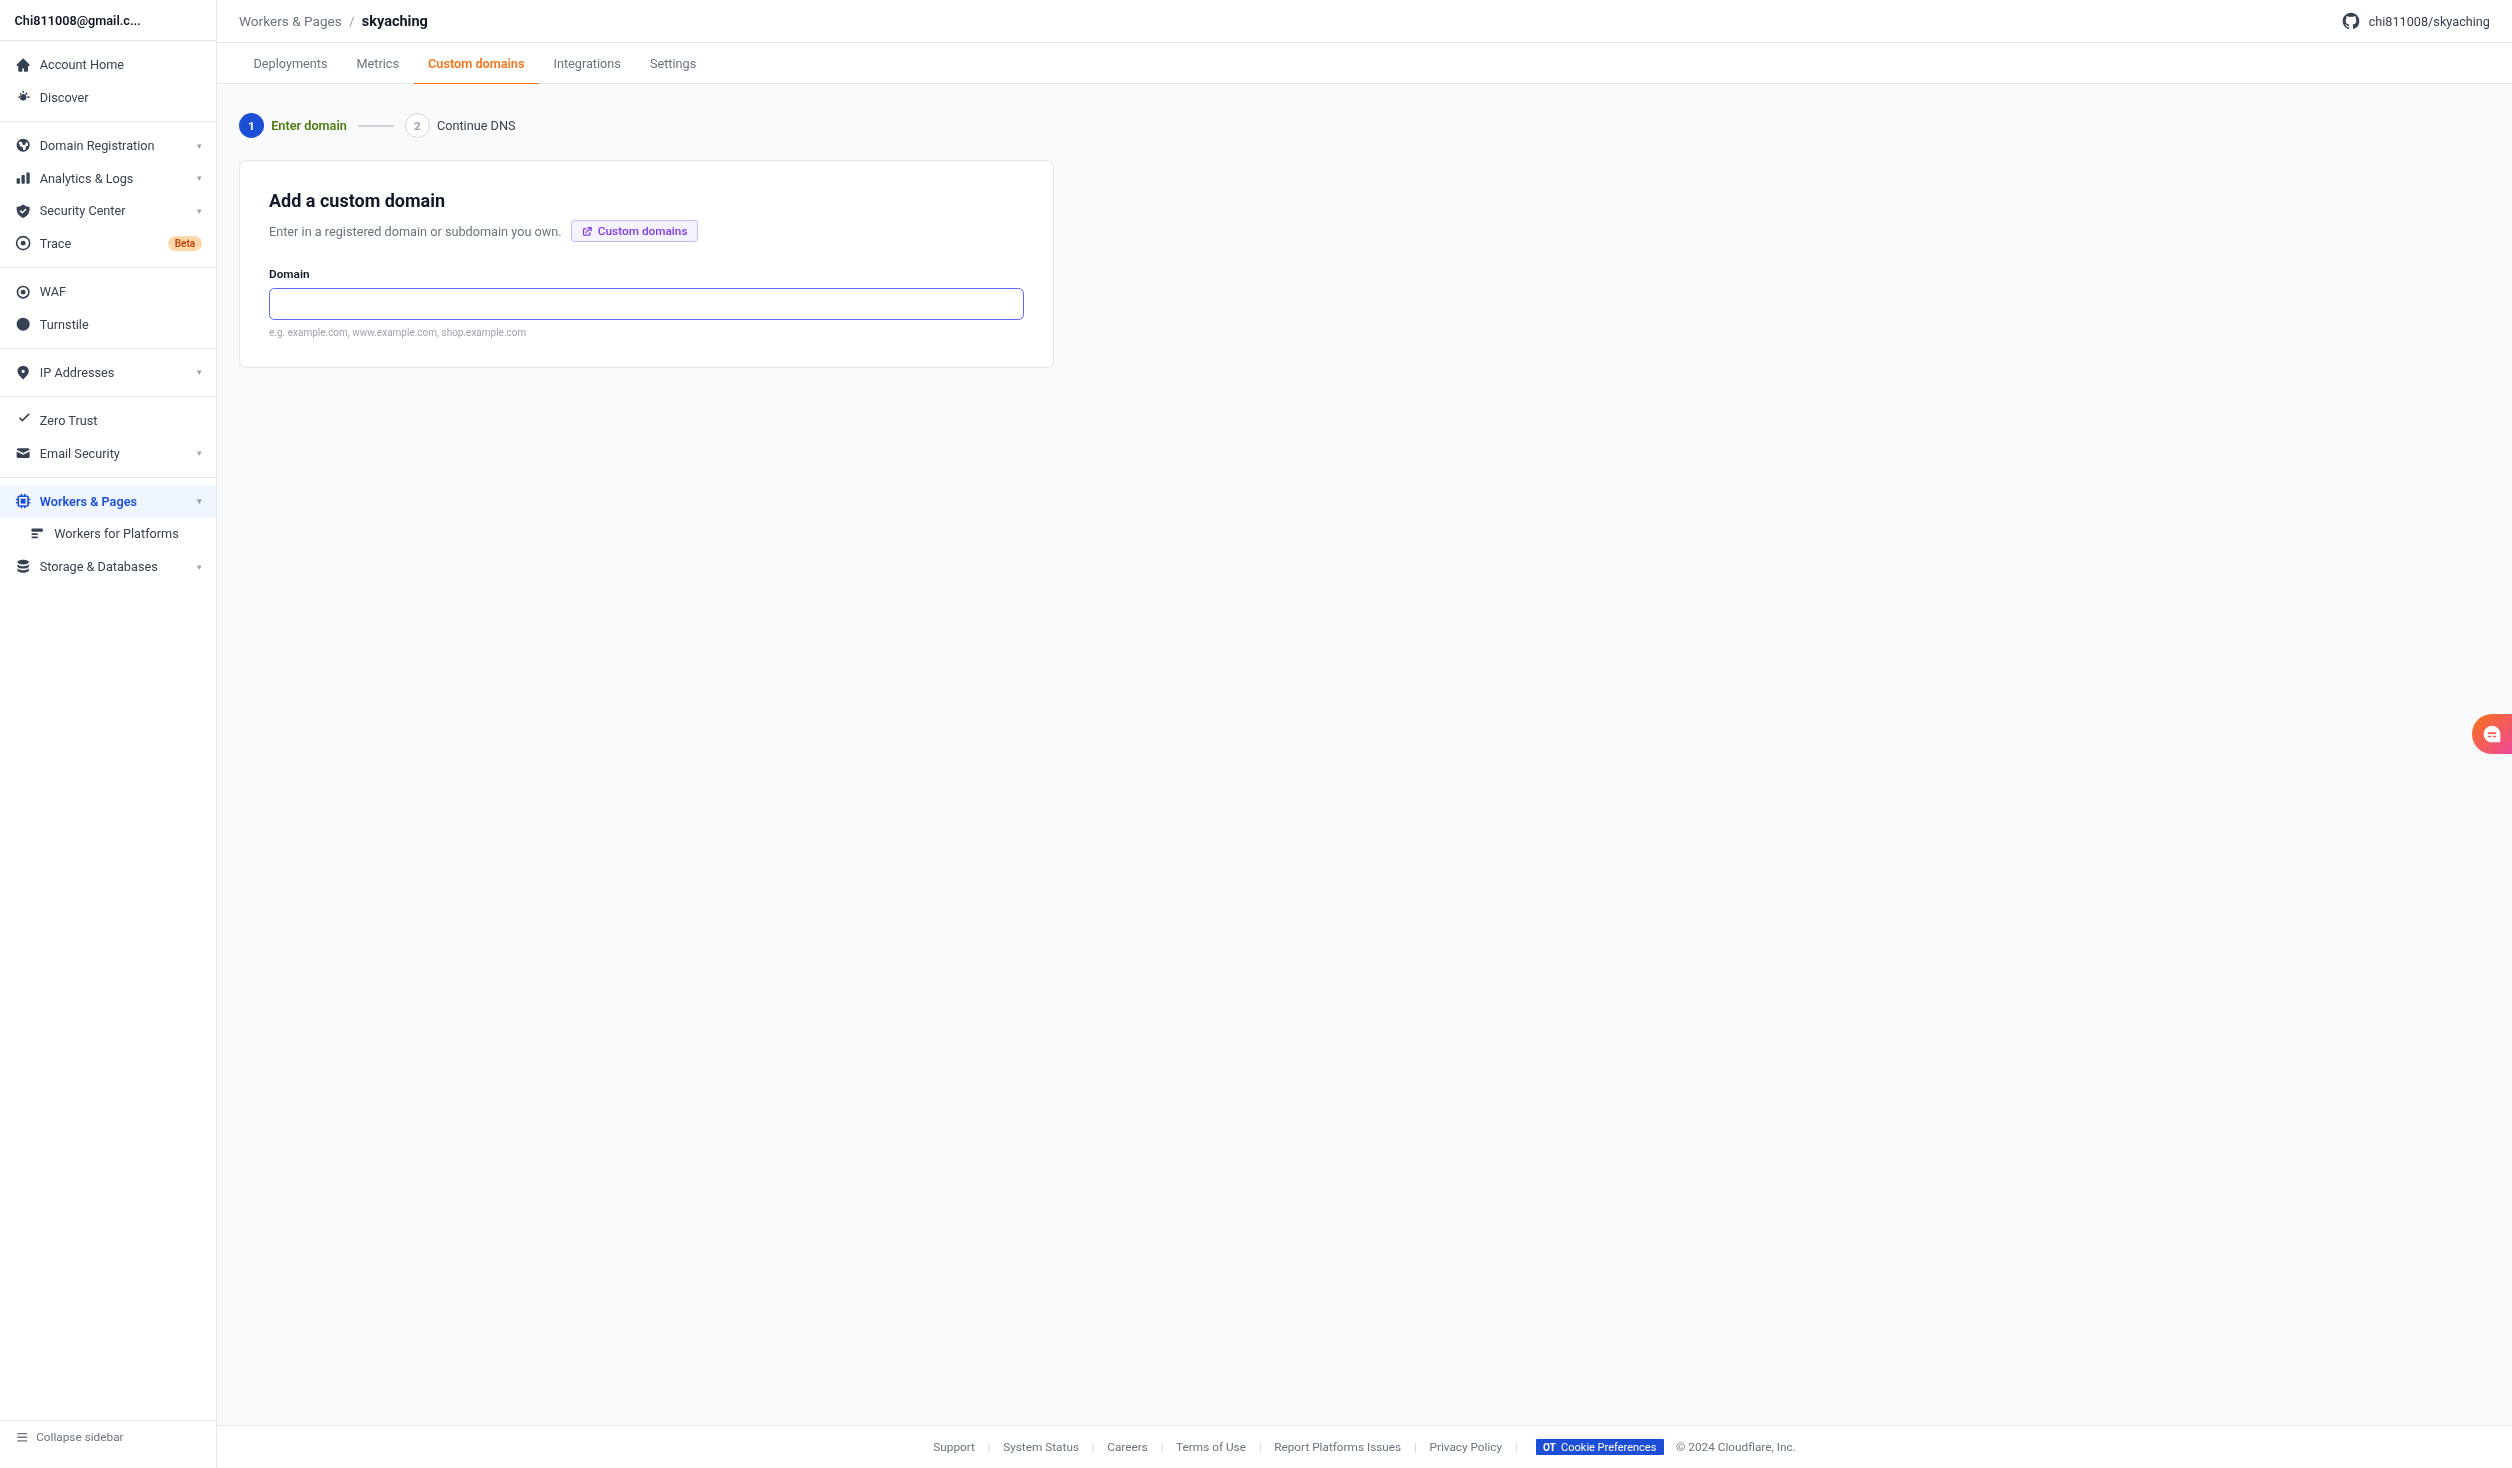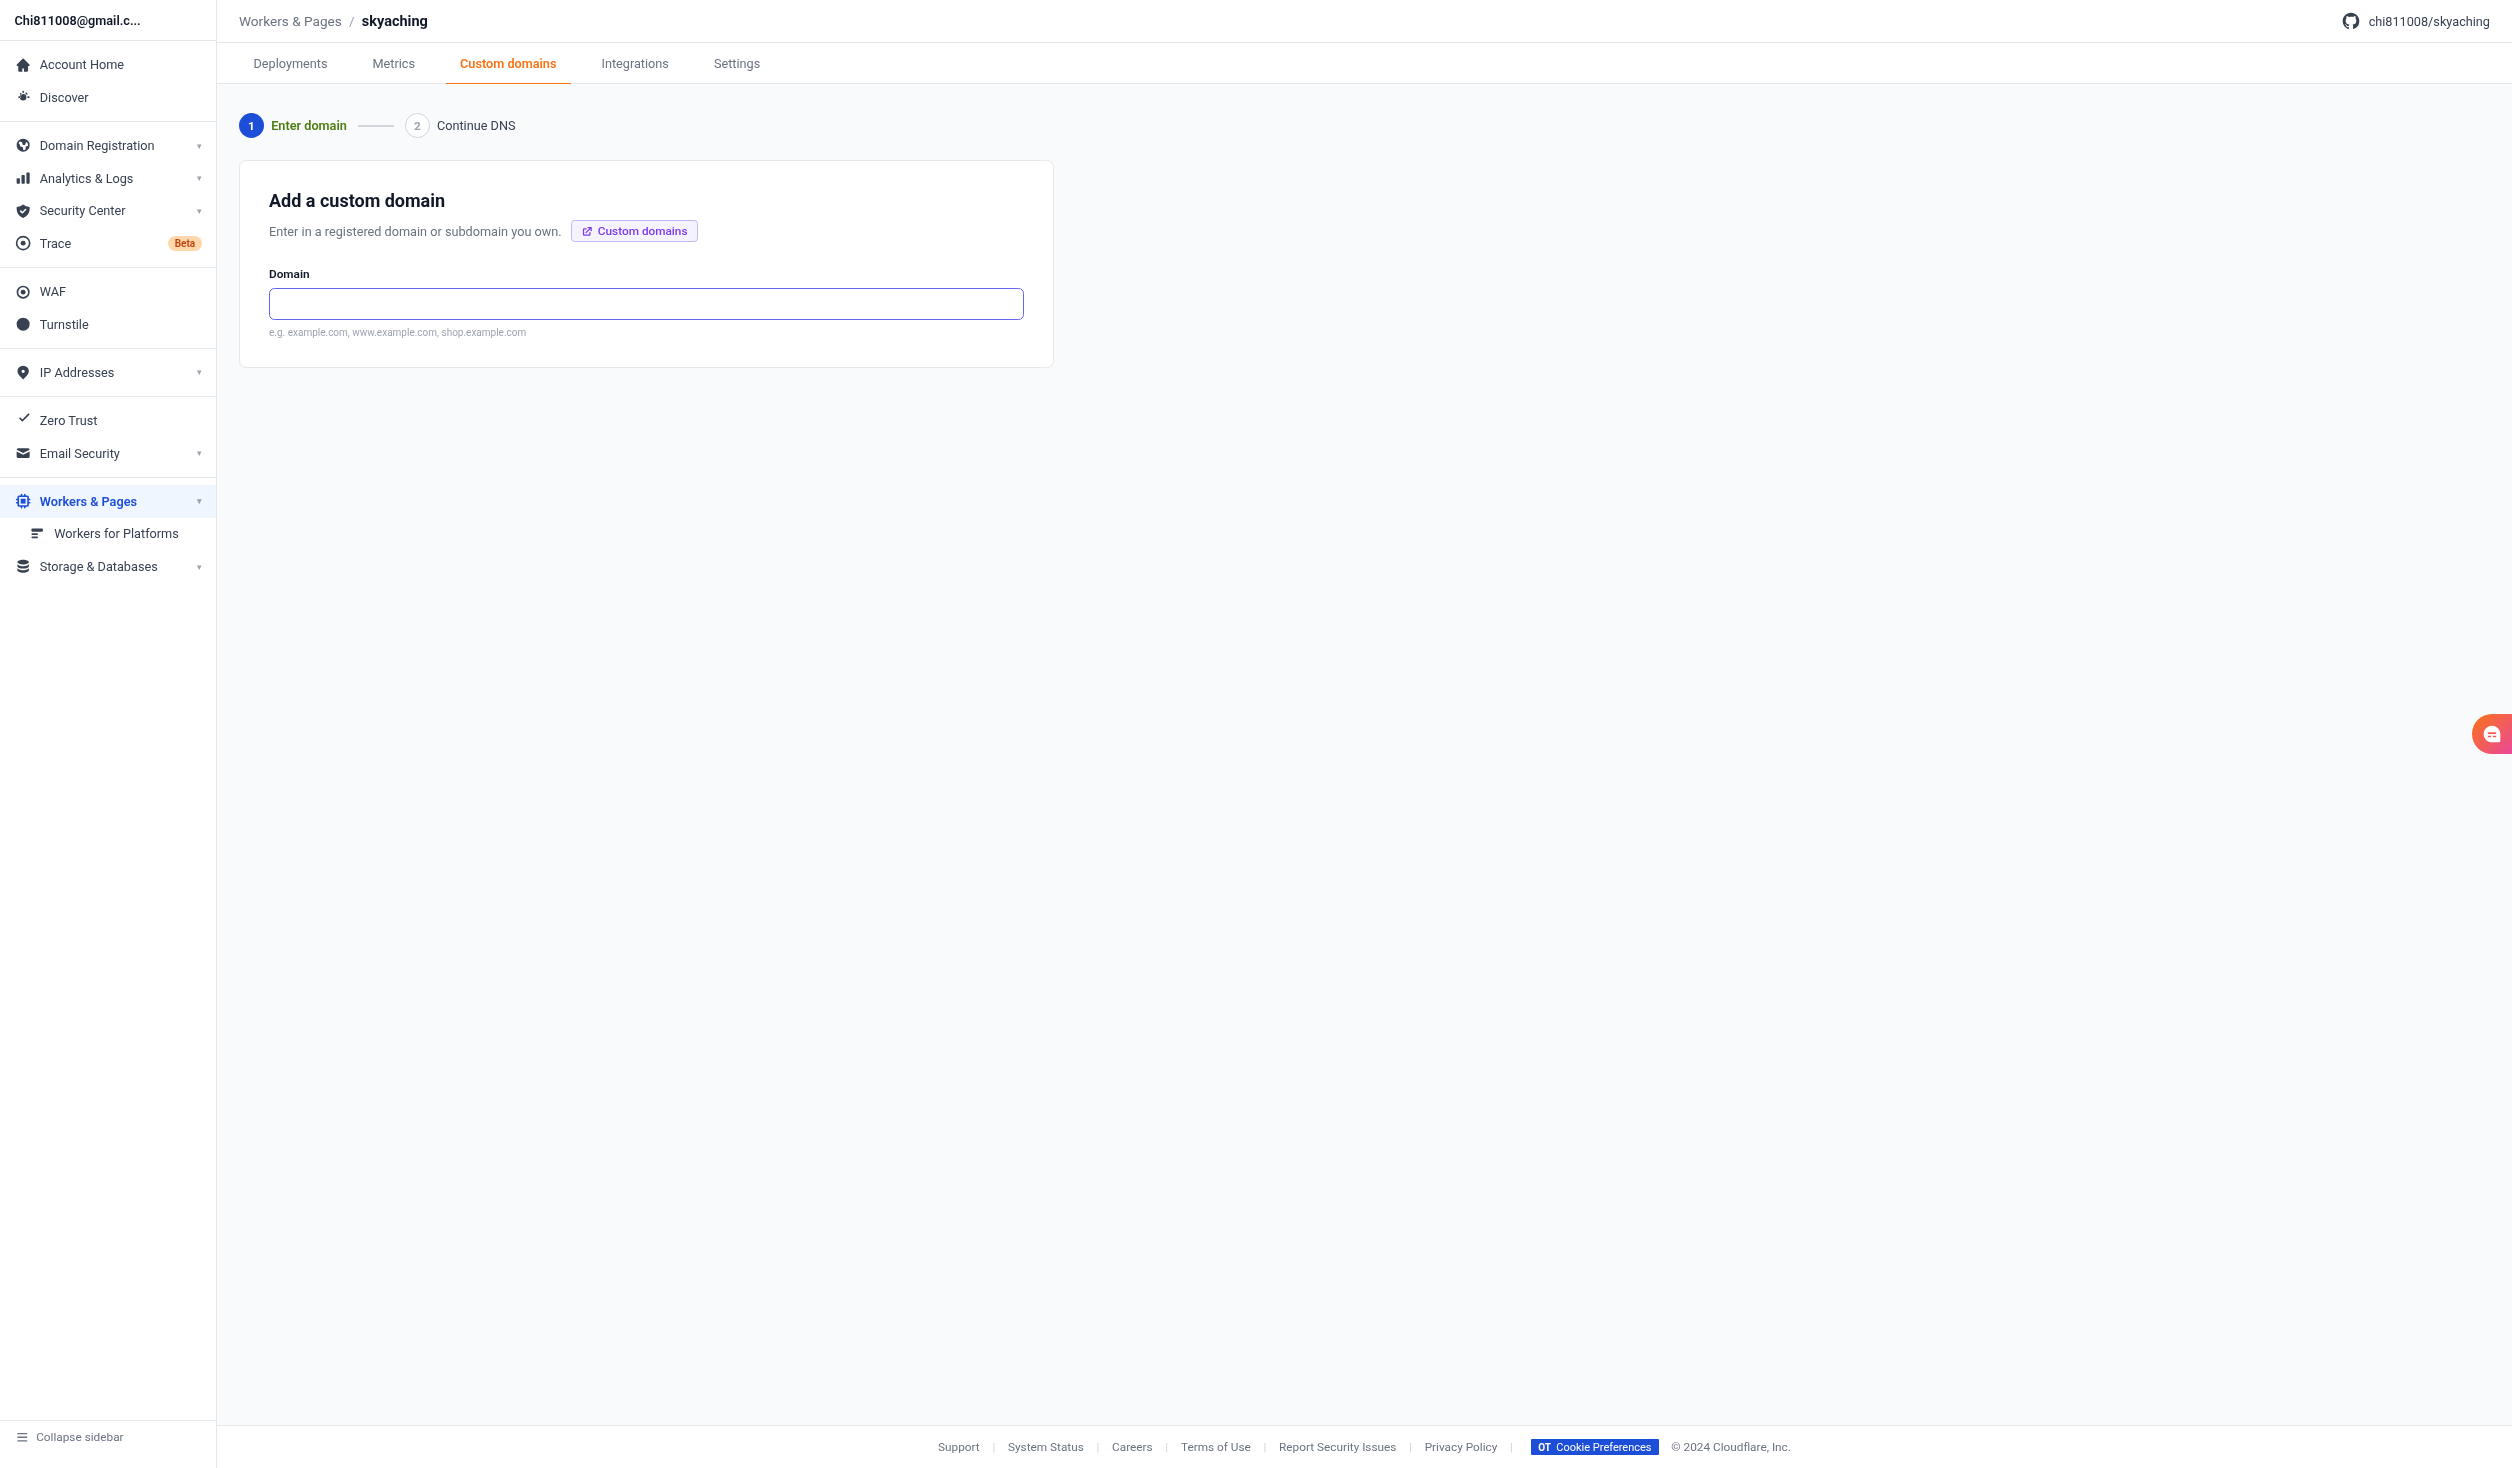--- a/index.html
+++ b/index.html
@@ -25,21 +25,21 @@
 
     
     .header { padding: 11px 22px; border-bottom: 0.9px solid #e5e7eb; display: flex; align-items: center; justify-content: space-between; }
     .breadcrumb { display: flex; align-items: center; gap: 7.2px; font-size: 13.6px; color: #6b7280; }
     .breadcrumb .separator { color: #9ca3af; }
     .breadcrumb .current { font-weight: 700; color: #111827; font-size: 14.5px; }
     .header-user { display: flex; align-items: center; gap: 7.2px; color: #374151; font-size: 12.7px; }
     .github-icon { width: 20px; height: 20px; }
 
     
-    .tabs { display: flex; align-items: center; gap: 16px; padding: 0 22px; border-bottom: 0.9px solid #e5e7eb; }
+    .tabs { display: flex; align-items: center; gap: 0; padding: 0 22px; border-bottom: 0.9px solid #e5e7eb; }
     .tab { padding: 12.7px 14.5px; font-size: 12.7px; color: #6b7280; cursor: pointer; border-bottom: 1.8px solid transparent; margin-bottom: -0.9px; }
     .tab.active { color: #f97316; border-bottom-color: #f97316; font-weight: 600; }
 
     
     .content { flex: 1; overflow-y: auto; padding: 29px 22px; background: #f9fafb; }
 
     
     .stepper { display: flex; align-items: center; gap: 11px; margin-bottom: 22px; }
     .step { display: flex; align-items: center; gap: 7.2px; font-size: 12.7px; }
     .step-circle { width: 25px; height: 25px; border-radius: 50%; display: flex; align-items: center; justify-content: center; font-size: 11.8px; font-weight: 700; }
@@ -306,21 +306,21 @@
 
     <footer class="footer">
       <a>Support</a>
       <span class="footer-sep">|</span>
       <a>System Status</a>
       <span class="footer-sep">|</span>
       <a>Careers</a>
       <span class="footer-sep">|</span>
       <a>Terms of Use</a>
       <span class="footer-sep">|</span>
-      <a>Report Security Issues</a>
+      <a>Report Platforms Issues</a>
       <span class="footer-sep">|</span>
       <a>Privacy Policy</a>
       <span class="footer-sep">|</span>
       <span class="cookie-badge">
         <span class="ot">OT</span>
         <span>Cookie Preferences</span>
       </span>
       <span style="margin-left:7.2px;">© 2024 Cloudflare, Inc.</span>
     </footer>
   </div>

